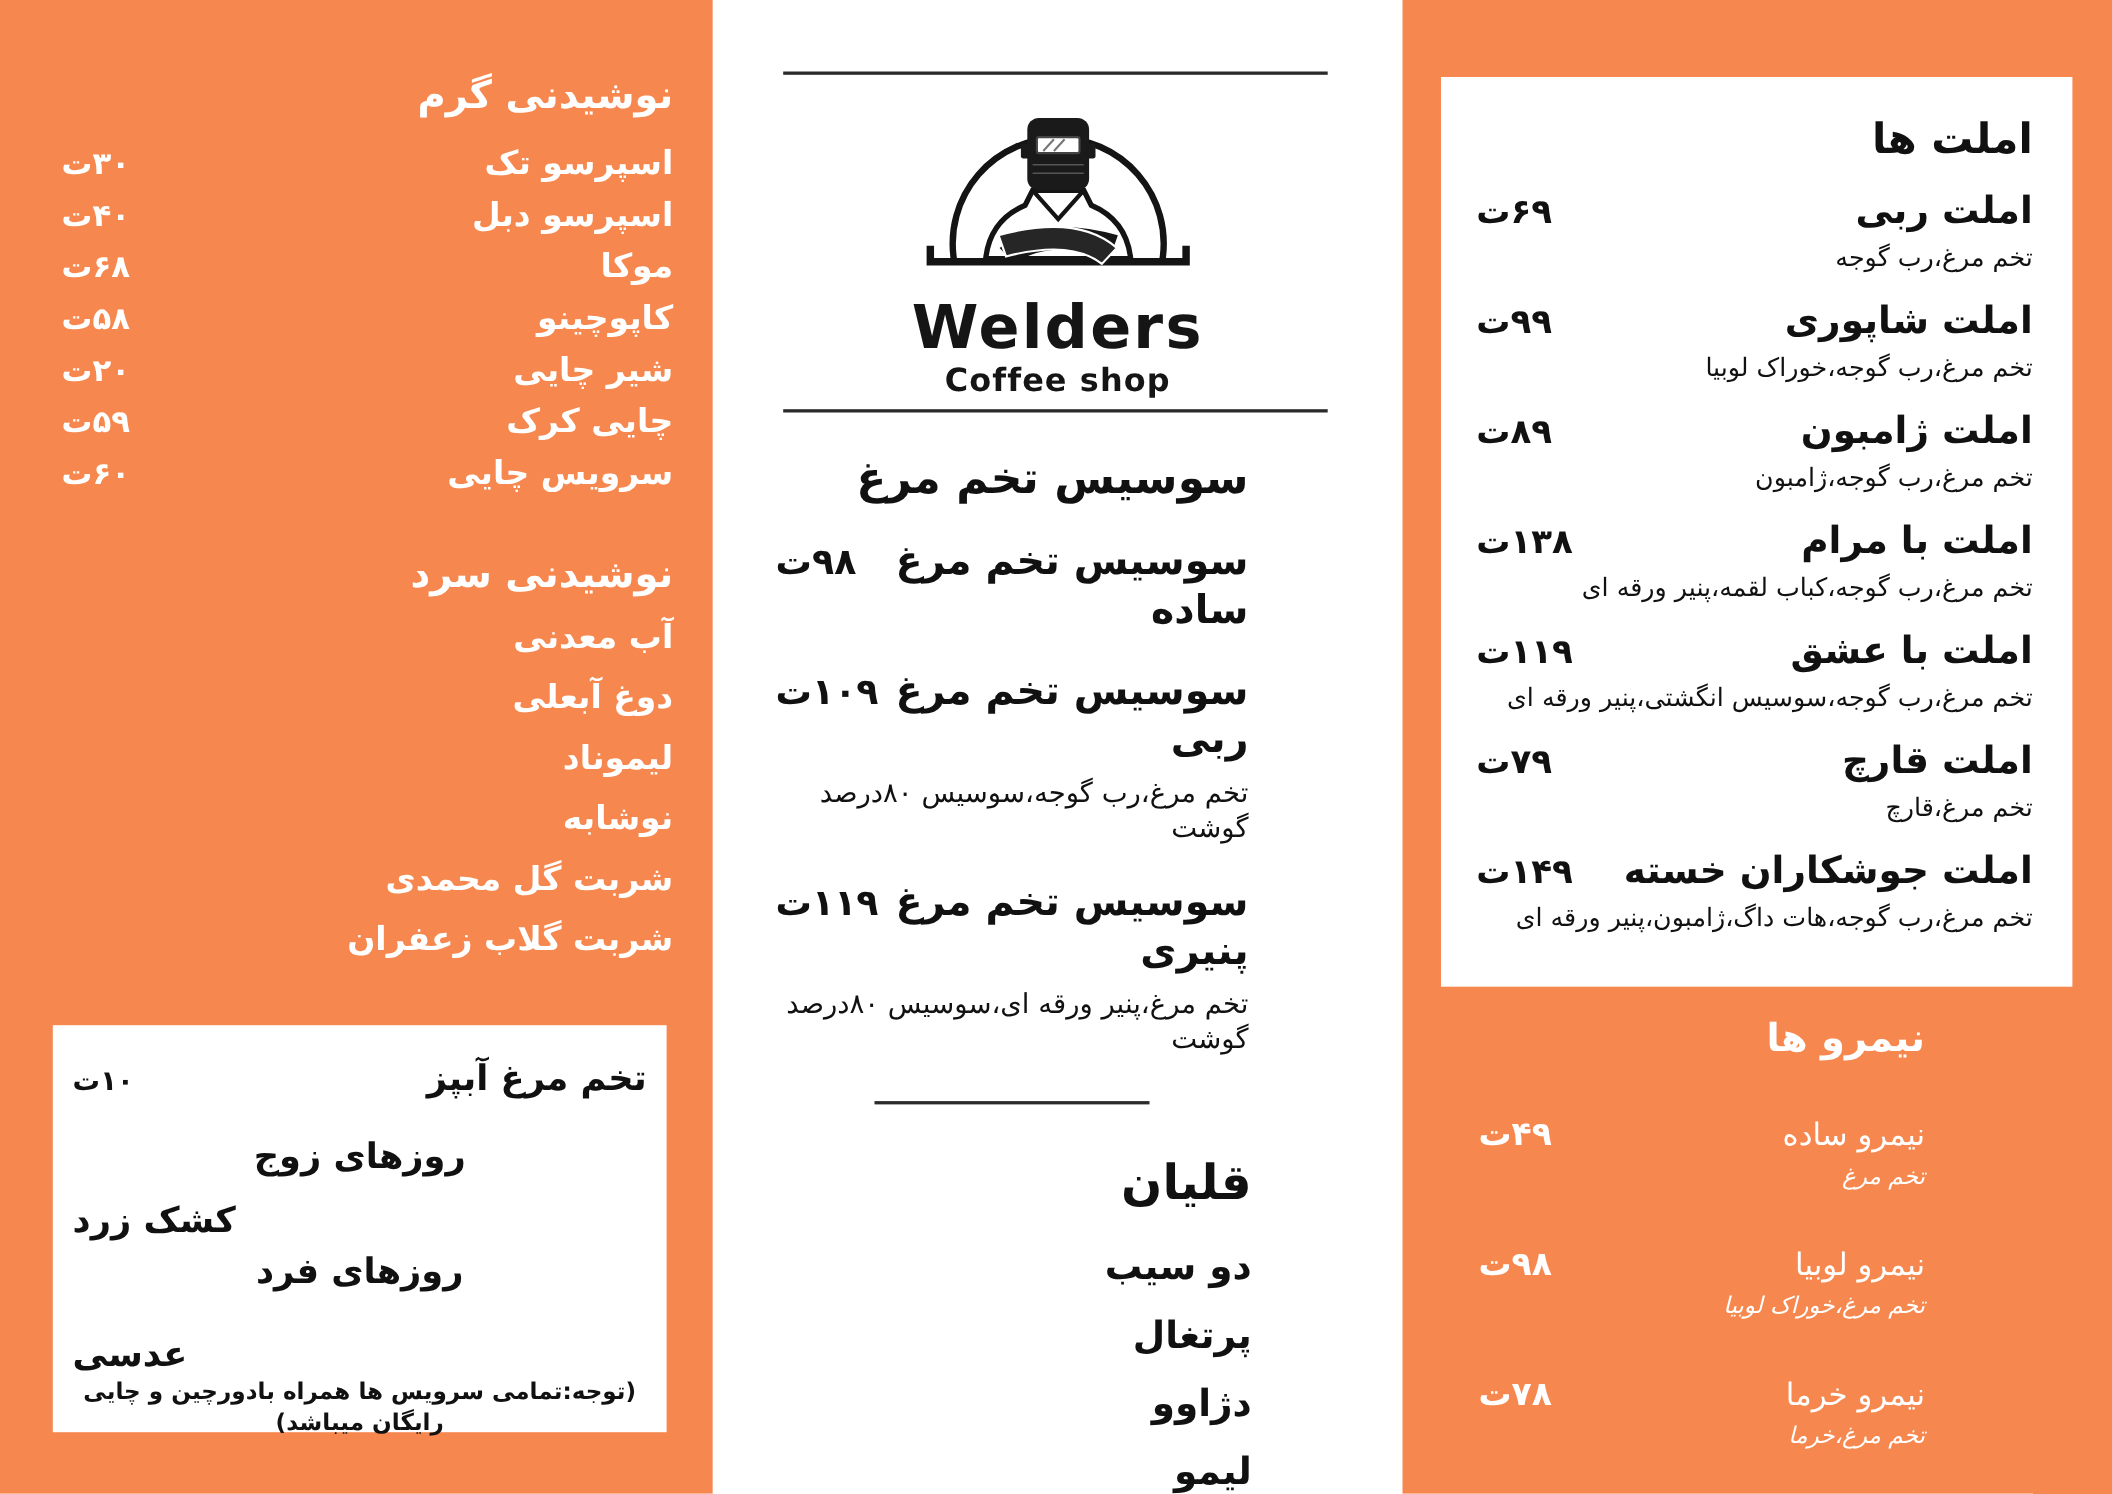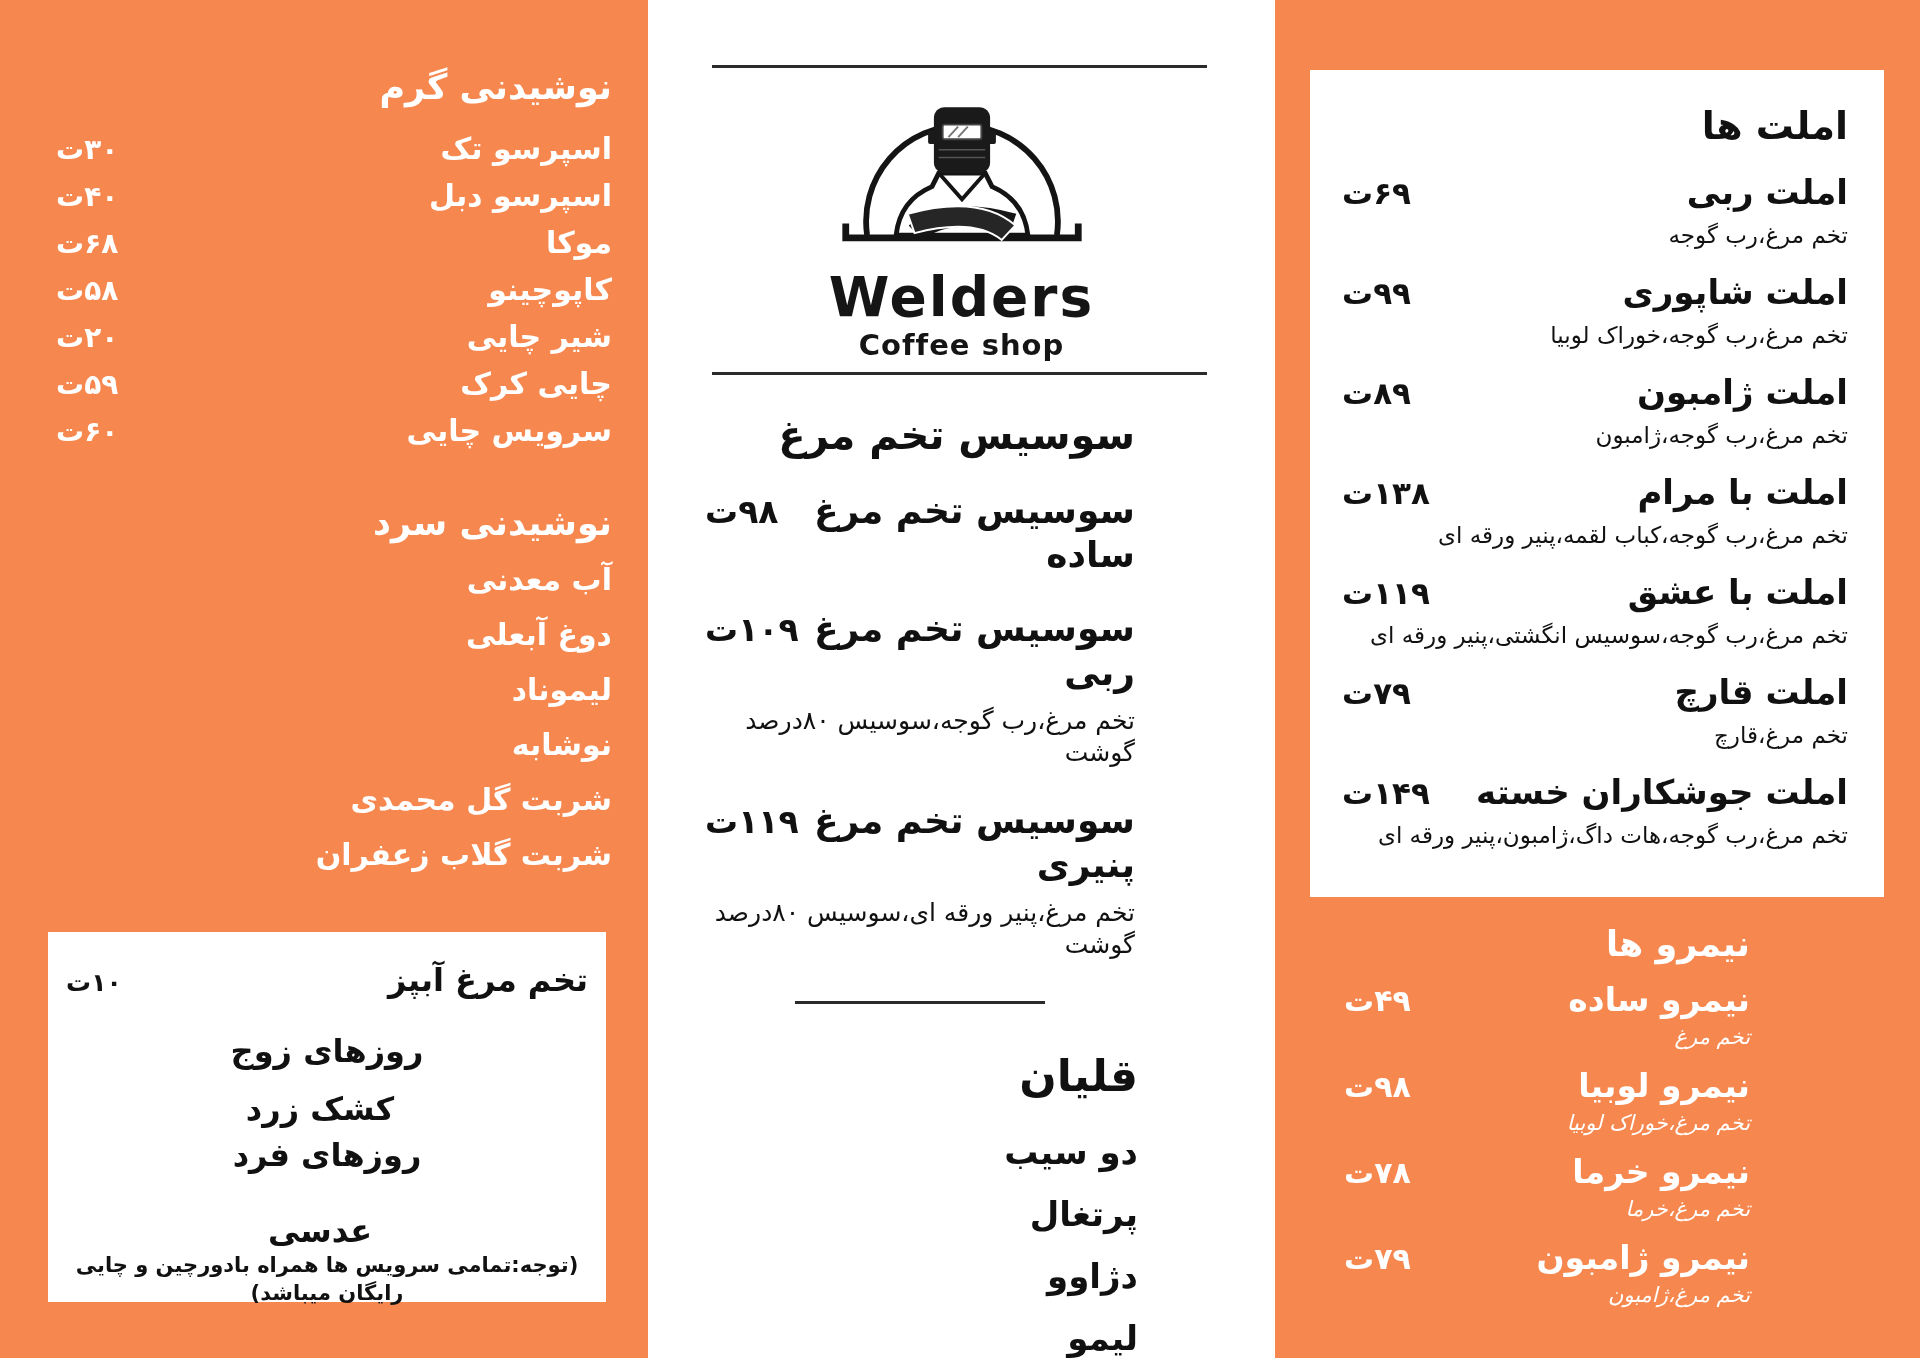--- a/index.html
+++ b/index.html
@@ -32,21 +32,21 @@
   .cold-list{margin-top:16px;}
   .cold-list .mrow{margin-top:16px;}
   .cold-list .item-name{font-weight:bold; font-size:30px; line-height:39px;}
 
   .egg-box{position:absolute; left:48px; top:932px; width:558px; height:370px; background:var(--paper);
            color:var(--ink); direction:rtl; padding:20px 18px 12px 18px; display:flex; flex-direction:column;}
   .ebrow{font-weight:bold; font-size:32px; line-height:40px;}
   .ebrow.al-split{display:flex; justify-content:space-between; align-items:baseline;}
   .ebrow.al-split .price{font-size:25px;text-align:right;}
   .ebrow.al-center{text-align:center;}
-  .ebrow.al-right{text-align:center; padding-right:14px;}
+  .ebrow.al-right{text-align:left; padding-right:14px;}
   .eb-list{display:flex; flex-direction:column;}
   .eb-list .ebrow:nth-of-type(1){margin-top:8px;}
   .eb-list .ebrow:nth-of-type(2){margin-top:28px;}
   .eb-list .ebrow:nth-of-type(3){margin-top:18px;}
   .eb-list .ebrow:nth-of-type(4){margin-top:6px;}
   .eb-list .ebrow:nth-of-type(5){margin-top:36px;}
   .egg-note{margin-top:auto; text-align:center; font-weight:bold; font-size:21px; line-height:28px;}
 
   
   .rule{height:3px; background:#2b2b2b; margin:0 68px 0 64px;}
@@ -74,21 +74,21 @@
               color:var(--ink); direction:rtl; padding:24px 36px 14px 32px;}
   .omelet-box .sec-title{font-size:38px; margin-top:10px;}
   .oitem{margin-top:21px;}
   .oitem .item-name{font-weight:bold; font-size:34px; line-height:42px;}
   .oitem .price{font-size:31px;}
   .oitem .desc{font-size:23px; line-height:30px; margin-top:7px;}
 
   .nimroo{position:absolute; left:0; top:897px; width:549px; direction:rtl; padding:26px 74px 0 69px; color:#fff;}
   .nimroo .sec-title{font-size:35px;}
   .nitem{margin-top:15px;}
-  .nitem .item-name{font-weight:bold; font-size:33px; line-height:40px;}
+  .nitem .item-name{font-weight:normal; font-size:28px; line-height:40px;margin-top:32px;}
   .nitem .price{font-size:30px;}
   .nitem .desc{font-size:21px; line-height:27px; margin-top:4px;font-style:italic;}
 </style>
 </head>
 <body>
 
 <div class="page">
 
   <aside class="panel-left">
     <div class="drinks">

